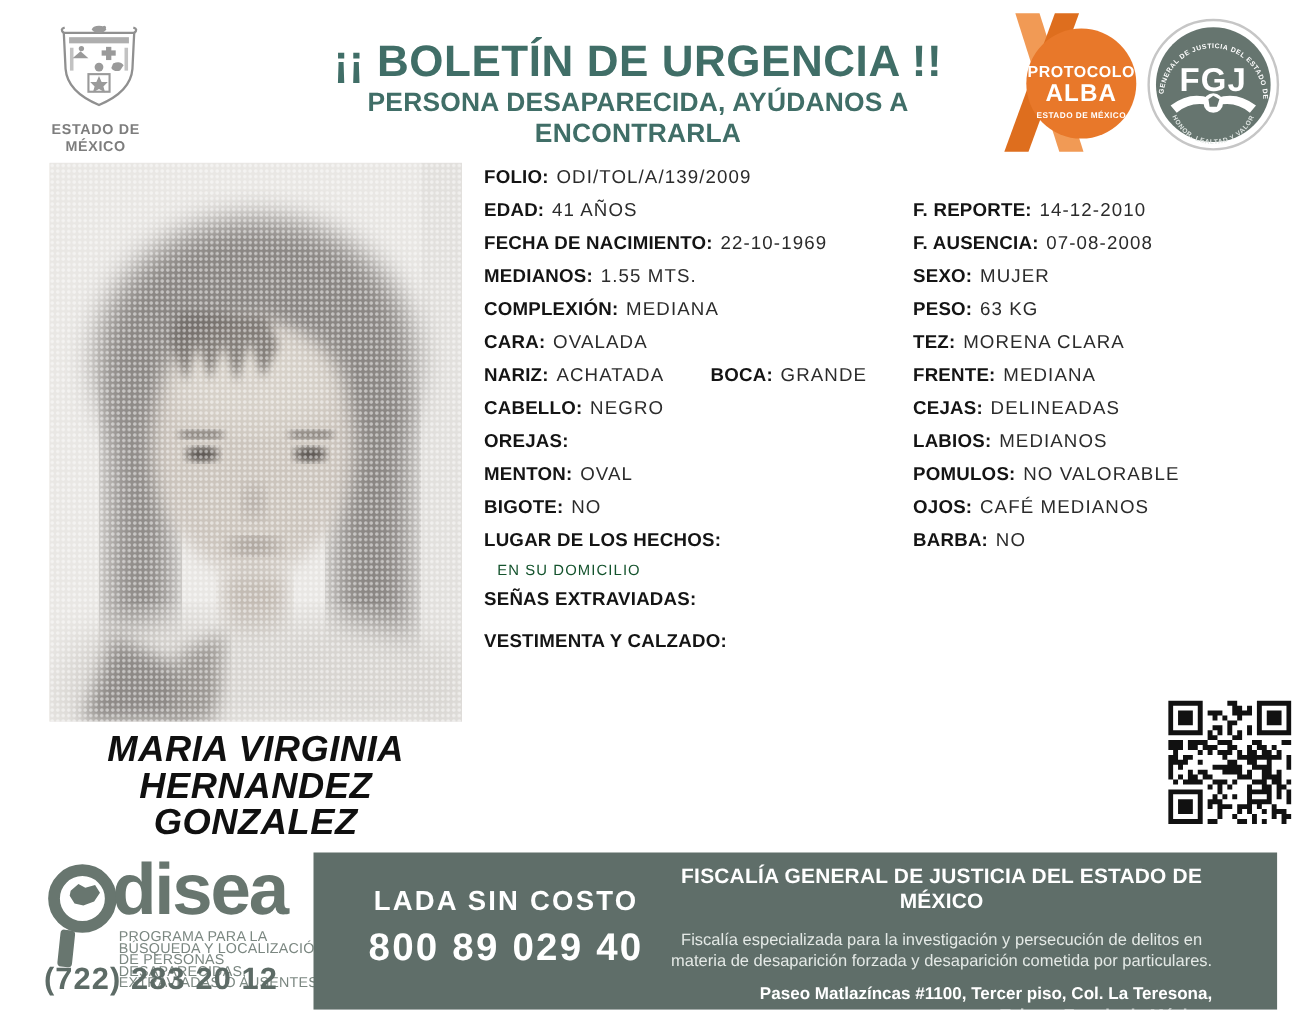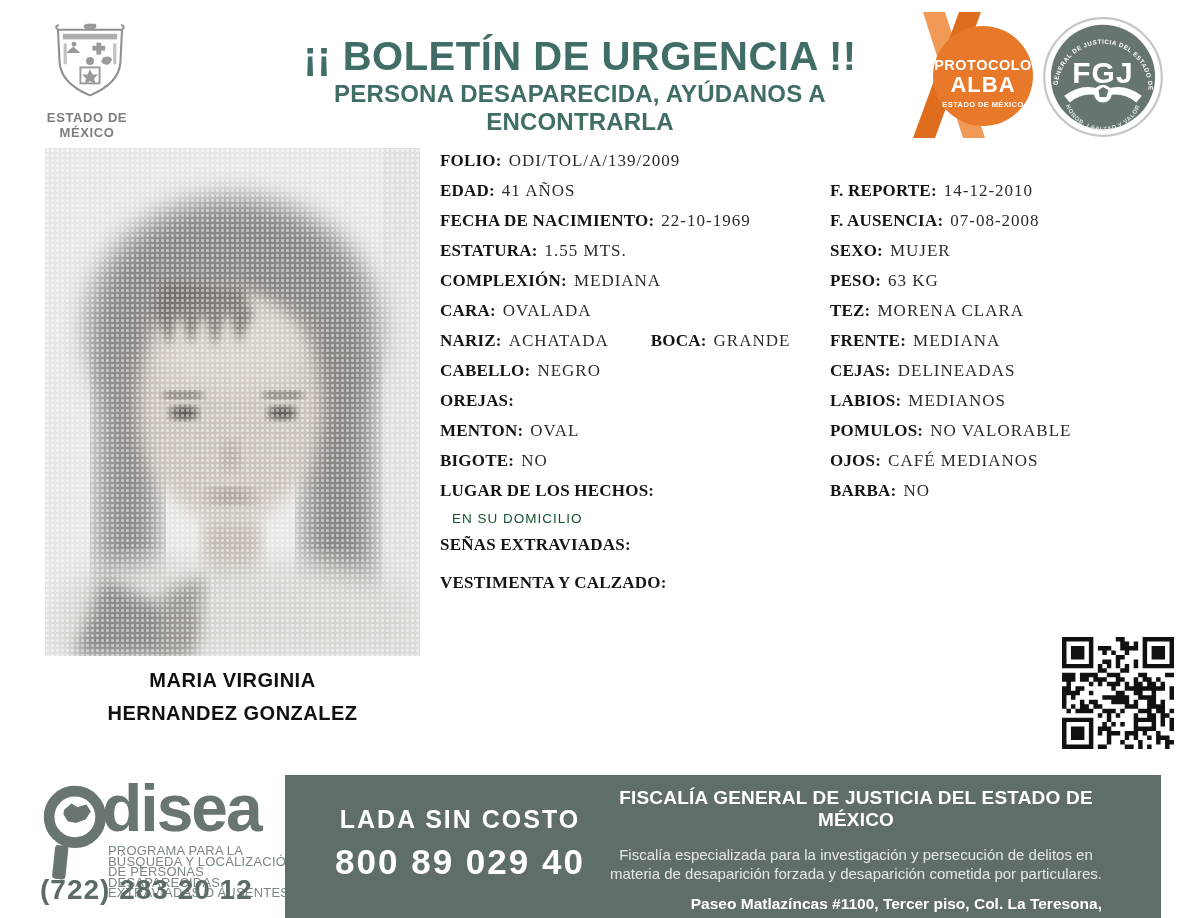--- a/index.html
+++ b/index.html
@@ -21,31 +21,31 @@
   .photo{position:absolute;left:45px;top:148px;width:375px;height:508px;background:#e9e7e4;}
   .photo svg{position:absolute;inset:0;}
   .halftone{position:absolute;inset:0;
     background-image:radial-gradient(rgba(255,255,255,.5) 1.2px, transparent 1.9px);
     background-size:5px 5px;}
 
   
   .col{position:absolute;}
   .col-left{left:440px;top:146px;width:390px;}
   .col-right{left:830px;top:176px;width:350px;}
-  .frow{height:30px;display:flex;align-items:center;white-space:nowrap;font-family:Liberation Serif, serif;}
+  .frow{height:30px;display:flex;align-items:center;white-space:nowrap;}
   .flabel{font-weight:700;font-size:17px;color:#141414;letter-spacing:.2px;margin-right:7px;}
   .fvalue{font-size:17px;font-weight:400;color:#2b2b2b;letter-spacing:1px;}
   .pair-gap{margin-left:42px;}
   .fsub{height:24px;display:flex;align-items:center;padding-left:12px;
     font-size:13.5px;color:#14532d;letter-spacing:1px;}
   .mt8{margin-top:8px;}
 
   
   .person-name{position:absolute;left:35px;top:664px;width:395px;text-align:center;
-    font-size:20px;font-weight:700;color:#101010;line-height:33px;letter-spacing:.5px;}
+    font-size:33px;font-weight:700;color:#101010;line-height:33px;letter-spacing:.5px;font-style:italic;}
 
   
   .qr{position:absolute;left:1062px;top:636px;width:112px;height:114px;background:#fff;}
 
   
   .footer-bar{position:absolute;left:285px;top:775px;width:876px;height:158px;background:#5F6E69;}
   .lada{position:absolute;left:25px;top:30px;width:300px;text-align:center;color:#fff;}
   .lada-label{font-size:25px;font-weight:700;letter-spacing:2px;}
   .lada-number{font-size:35px;font-weight:700;letter-spacing:2px;margin-top:8px;}
   .fiscalia{position:absolute;left:325px;top:12px;width:492px;color:#fff;}
@@ -165,21 +165,21 @@
     </div>
     <div class="frow">
       <span class="flabel">EDAD:</span>
       <span class="fvalue">41 AÑOS</span>
     </div>
     <div class="frow">
       <span class="flabel">FECHA DE NACIMIENTO:</span>
       <span class="fvalue">22-10-1969</span>
     </div>
     <div class="frow">
-      <span class="flabel">ESTATURA:</span>
+      <span class="flabel">MEDIANOS:</span>
       <span class="fvalue">1.55 MTS.</span>
     </div>
     <div class="frow">
       <span class="flabel">COMPLEXIÓN:</span>
       <span class="fvalue">MEDIANA</span>
     </div>
     <div class="frow">
       <span class="flabel">CARA:</span>
       <span class="fvalue">OVALADA</span>
     </div>

